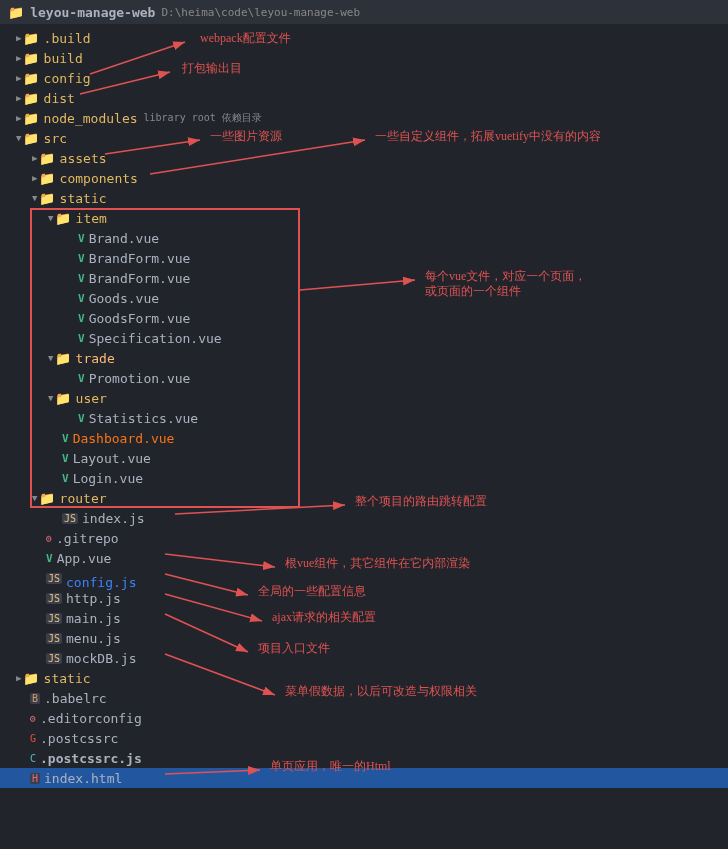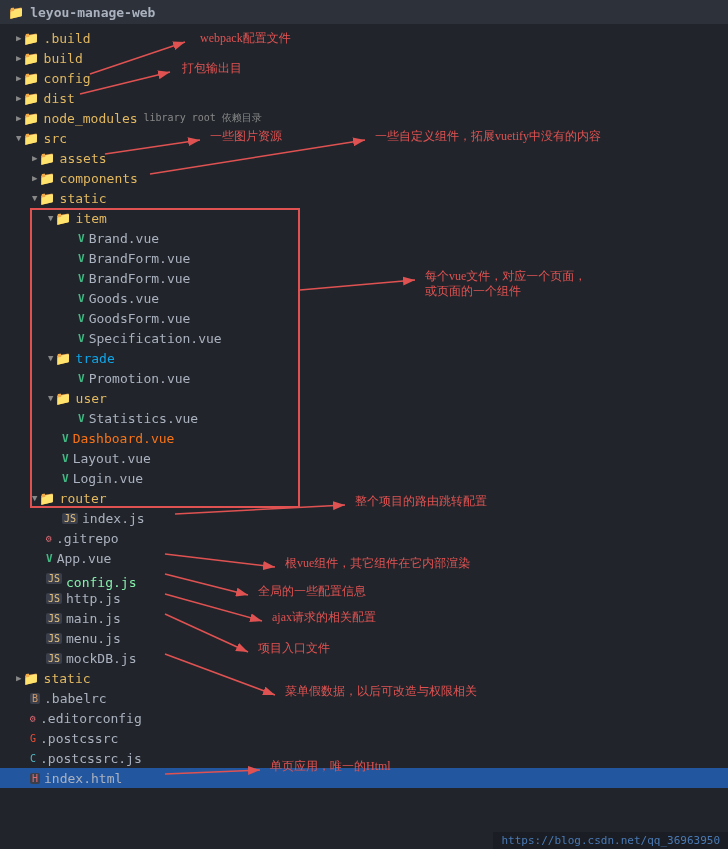--- a/index.html
+++ b/index.html
@@ -36,20 +36,21 @@
     }
   </style>
 </head>
 <body>
 
 <div class="container">
 
   <div class="header">
     <span style="color:#e2b860;">📁</span>
     <span style="color:#abb2bf;font-size:13px;font-weight:bold;">leyou-manage-web</span>
+    <span style="color:#888;font-size:11px;">D:\heima\code\leyou-manage-web</span>
   </div>
 
   <div class="file-tree" style="position:relative;">
 
     <div id="tree-container">
         <div style="display: flex; align-items: center; padding: 1px 0px; height: 20px; cursor: pointer;">
           <span style="display:inline-block;width:16px;flex-shrink:0;"></span>
           <span style="color:#888;font-size:9px;margin-right:2px;">▶</span>
           <span style="color:#e2b860;margin-right:4px;">📁</span>
           <span style="color:#e2b860;">.build</span>
@@ -167,21 +168,21 @@
           <span style="width:14px;display:inline-block;"></span>
           <span style="color:#42b883;font-weight:bold;font-size:11px;margin-right:4px;">V</span>
           <span style="color:#abb2bf;">Specification.vue</span>
         </div>
         <div style="display: flex; align-items: center; padding: 1px 0px; height: 20px; cursor: pointer;">
           <span style="display:inline-block;width:16px;flex-shrink:0;"></span>
           <span style="display:inline-block;width:16px;flex-shrink:0;"></span>
           <span style="display:inline-block;width:16px;flex-shrink:0;"></span>
           <span style="color:#888;font-size:9px;margin-right:2px;">▼</span>
           <span style="color:#e2b860;margin-right:4px;">📁</span>
-          <span style="color:#0ea5e9;">trade</span>
+          <span style="color:#fdba74;">trade</span>
         </div>
         <div style="display: flex; align-items: center; padding: 1px 0px; height: 20px; cursor: pointer;">
           <span style="display:inline-block;width:16px;flex-shrink:0;"></span>
           <span style="display:inline-block;width:16px;flex-shrink:0;"></span>
           <span style="display:inline-block;width:16px;flex-shrink:0;"></span>
           <span style="display:inline-block;width:16px;flex-shrink:0;"></span>
           <span style="width:14px;display:inline-block;"></span>
           <span style="color:#42b883;font-weight:bold;font-size:11px;margin-right:4px;">V</span>
           <span style="color:#abb2bf;">Promotion.vue</span>
         </div>
@@ -253,21 +254,21 @@
           <span style="display:inline-block;width:16px;flex-shrink:0;"></span>
           <span style="width:14px;display:inline-block;"></span>
           <span style="color:#42b883;font-weight:bold;font-size:11px;margin-right:4px;">V</span>
           <span style="color:#abb2bf;">App.vue</span>
         </div>
         <div style="display: flex; align-items: center; padding: 1px 0px; height: 20px; cursor: pointer;">
           <span style="display:inline-block;width:16px;flex-shrink:0;"></span>
           <span style="display:inline-block;width:16px;flex-shrink:0;"></span>
           <span style="width:14px;display:inline-block;"></span>
           <span style="color:#e6c07b;font-size:10px;margin-right:4px;background:#3a3f4b;padding:0 2px;border-radius:2px;">JS</span>
-          <span style="color:#86efac;margin-top:8px;">config.js</span>
+          <span style="color:#3b82f6;margin-top:8px;">config.js</span>
         </div>
         <div style="display: flex; align-items: center; padding: 1px 0px; height: 20px; cursor: pointer;">
           <span style="display:inline-block;width:16px;flex-shrink:0;"></span>
           <span style="display:inline-block;width:16px;flex-shrink:0;"></span>
           <span style="width:14px;display:inline-block;"></span>
           <span style="color:#e6c07b;font-size:10px;margin-right:4px;background:#3a3f4b;padding:0 2px;border-radius:2px;">JS</span>
           <span style="color:#abb2bf;">http.js</span>
         </div>
         <div style="display: flex; align-items: center; padding: 1px 0px; height: 20px; cursor: pointer;">
           <span style="display:inline-block;width:16px;flex-shrink:0;"></span>
@@ -311,21 +312,21 @@
         <div style="display: flex; align-items: center; padding: 1px 0px; height: 20px; cursor: pointer;">
           <span style="display:inline-block;width:16px;flex-shrink:0;"></span>
           <span style="width:14px;display:inline-block;"></span>
           <span style="color:#f14e32;font-size:10px;margin-right:4px;">G</span>
           <span style="color:#abb2bf;">.postcssrc</span>
         </div>
         <div style="display: flex; align-items: center; padding: 1px 0px; height: 20px; cursor: pointer;">
           <span style="display:inline-block;width:16px;flex-shrink:0;"></span>
           <span style="width:14px;display:inline-block;"></span>
           <span style="color:#56b6c2;font-size:10px;margin-right:4px;">C</span>
-          <span style="color:#abb2bf;">.postcssrc.js</span>
+          <span style="color:#abb2bf;font-weight:bold;">.postcssrc.js</span>
         </div>
         <div style="display: flex; align-items: center; padding: 1px 0px; height: 20px; cursor: pointer; background: rgb(34, 87, 160);">
           <span style="display:inline-block;width:16px;flex-shrink:0;"></span>
           <span style="width:14px;display:inline-block;"></span>
           <span style="color:#e06c75;font-size:10px;margin-right:4px;background:#3a3f4b;padding:0 2px;border-radius:2px;">H</span>
           <span style="color:#abb2bf;">index.html</span>
         </div>
       </div>
 
     <svg id="arrow-svg" style="position: absolute; top: 0px; left: 0px; width: 100%; pointer-events: none; overflow: visible; height: 860px;" height="960">
@@ -355,16 +356,13 @@
         <line x1="165" y1="590" x2="248" y2="628" stroke="#e05252" stroke-width="1.5" marker-end="url(#arrowhead)"></line>
         <text x="258" y="628" fill="#e05252" font-size="12" font-family="SimSun, serif"><tspan x="258" dy="0">项目入口文件</tspan></text>
         <line x1="165" y1="630" x2="275" y2="671" stroke="#e05252" stroke-width="1.5" marker-end="url(#arrowhead)"></line>
         <text x="285" y="671" fill="#e05252" font-size="12" font-family="SimSun, serif"><tspan x="285" dy="0">菜单假数据，以后可改造与权限相关</tspan></text>
         <line x1="165" y1="750" x2="260" y2="746" stroke="#e05252" stroke-width="1.5" marker-end="url(#arrowhead)"></line>
         <text x="270" y="746" fill="#e05252" font-size="12" font-family="SimSun, serif"><tspan x="270" dy="0">单页应用，唯一的Html</tspan></text>
       </svg>
   <div style="position: absolute; top: 184px; left: 30px; width: 270px; height: 300px; border: 2px solid rgb(224, 82, 82); pointer-events: none; z-index: 5;"></div>
     </div>
 
-  <div style="position: absolute; bottom: 0px; right: 0px; background: rgb(26, 29, 35); color: rgb(74, 122, 181); font-size: 11px; padding: 2px 8px;">
-    <span>https://blog.csdn.net/qq_36963950</span>
-  </div>
 </div>
 
 </body></html>

